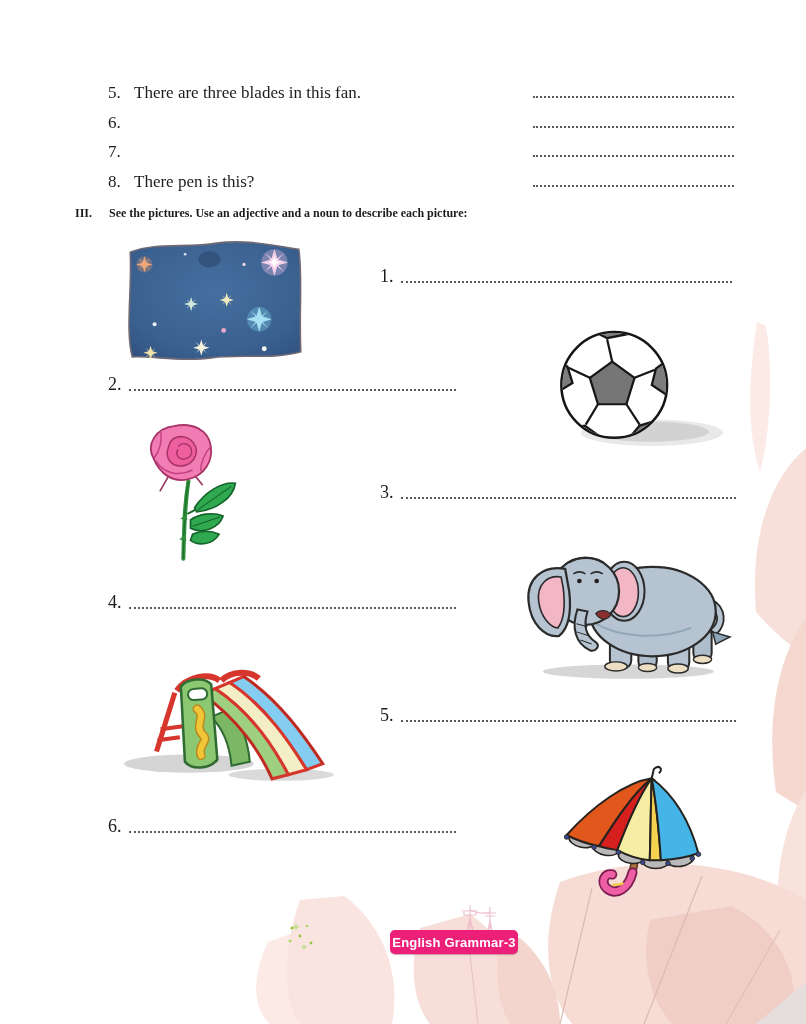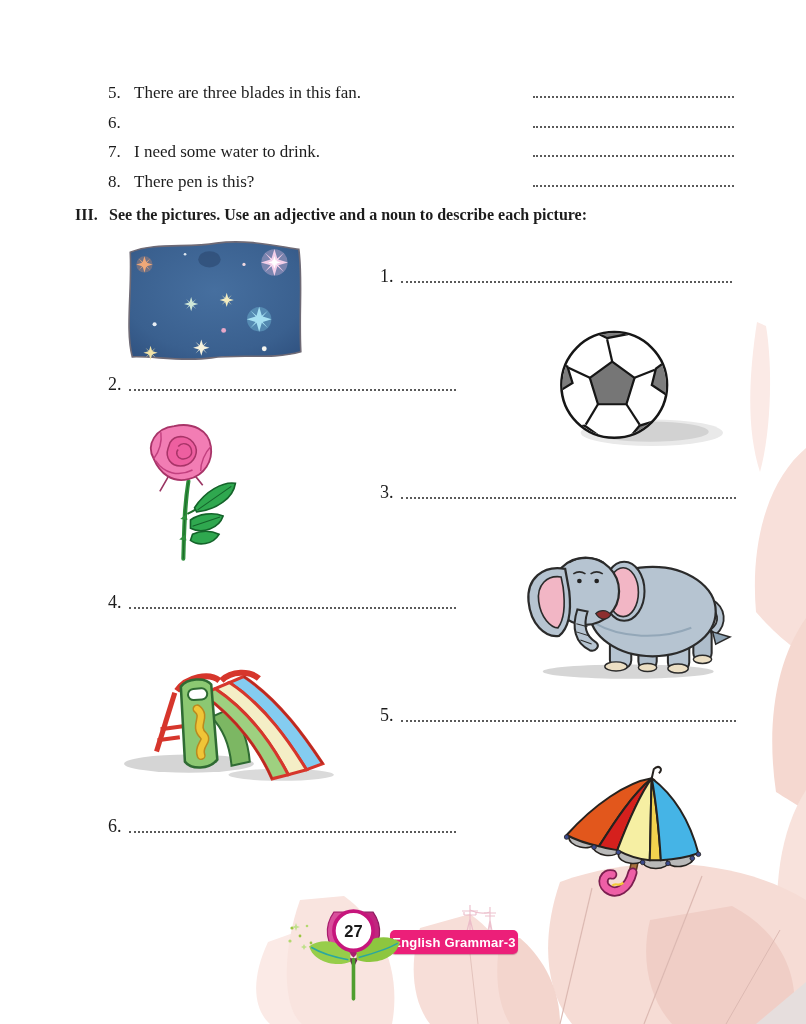--- a/index.html
+++ b/index.html
@@ -14,21 +14,21 @@
   
   .fill-items { position:absolute; left:108px; top:83px; width:630px; z-index:2; }
   .fill-row { position:relative; height:29.6px; font-size:17px; }
   .fill-row .num { position:absolute; left:0; top:0; }
   .fill-row .txt { position:absolute; left:26px; top:0; }
   .fill-row .blank { position:absolute; left:425px; top:13px; width:201px;
     border-bottom:2px dotted #5a5a5a; height:1px; }
 
   
   .heading { position:absolute; left:75px; top:206px; width:680px; z-index:2;
-    font-size:16px; font-weight:bold; }
+    font-size:12px; font-weight:bold; }
   .heading .hnum { display:inline-block; width:34px; }
 
   
   .pblank { position:absolute; z-index:2; font-size:18px; display:flex; align-items:flex-end; }
   .pblank .pnum { flex:0 0 auto; line-height:22px; }
   .pblank .line { flex:1 1 auto; margin-left:7px; margin-bottom:4px;
     border-bottom:2px dotted #5a5a5a; height:1px; }
   .b1 { left:380px; top:265px; width:352px; }
   .b2 { left:108px; top:373px; width:348px; }
   .b3 { left:380px; top:481px; width:356px; }
@@ -86,21 +86,20 @@
       <span class="num">5.</span>
       <span class="txt">There are three blades in this fan.</span>
       <span class="blank"></span>
     </div>
     <div class="fill-row">
       <span class="num">6.</span>
       <span class="blank"></span>
     </div>
     <div class="fill-row">
       <span class="num">7.</span>
-      <span class="txt">I need some water to drink.</span>
       <span class="blank"></span>
     </div>
     <div class="fill-row">
       <span class="num">8.</span>
       <span class="txt">There pen is this?</span>
       <span class="blank"></span>
     </div>
   </div>
 
   <div class="heading">
@@ -290,35 +289,20 @@
         <circle cx="64" cy="93" r="2.3"></circle>
           <circle cx="88" cy="103" r="2.3"></circle>
         <circle cx="113" cy="104" r="2.3"></circle>
           <circle cx="137" cy="99" r="2.3"></circle>
         <circle cx="143" cy="95" r="2.3"></circle>
       </g>
       <path d="M97,20 L99,11 C104,6 109,11 104,15" stroke="#26221f" stroke-width="2" fill="none"></path>
     </svg>
   </div>
 
-  <div class="footer-flower">
-    <svg viewBox="0 0 95 95">
-      <path d="M28,6 C18,20 20,38 33,46 L44,40 C36,28 34,16 38,6 Z" fill="#d94f9b" stroke="#a81f6e" stroke-width="1.2"></path>
-      <path d="M66,6 C76,20 74,38 61,46 L50,40 C58,28 60,16 56,6 Z" fill="#c0267e" stroke="#8e1c60" stroke-width="1.2"></path>
-      <path d="M36,8 C36,30 38,42 47,50 C56,42 58,30 58,8 Z" fill="#a81f6e"></path>
-      <path d="M38,42 C42,54 52,54 56,42 L47,60 Z" fill="#6b1b52"></path>
-      <path d="M47,52 L47,90" stroke="#4f9e2f" stroke-width="3.5" stroke-linecap="round"></path>
-      <path d="M50,44 C60,29 80,27 92,35 C88,52 66,58 50,52 Z" fill="#8dc63f"></path>
-      <path d="M52,50 C66,46 80,42 90,36" stroke="#2ba7a0" stroke-width="1.5" fill="none"></path>
-      <path d="M44,46 C34,33 16,31 4,39 C8,54 30,60 44,54 Z" fill="#97cd4a"></path>
-      <path d="M42,52 C30,50 16,46 6,40" stroke="#2ba7a0" stroke-width="1.5" fill="none"></path>
-      <circle cx="47" cy="24" r="19" fill="#ffffff" stroke="#c6167c" stroke-width="3.5"></circle>
-      <text x="47" y="30" text-anchor="middle" font-family="Liberation Sans, sans-serif" font-size="16" font-weight="bold" fill="#1a1a1a">27</text>
-    </svg>
-  </div>
 
   <div class="footer-badge">
     <span>English Grammar-3</span>
   </div>
 
   <svg class="footer-sparkles" viewBox="0 0 32 32">
     <circle cx="6" cy="8" r="1.6" fill="#9bc53f"></circle>
     <circle cx="14" cy="16" r="1.4" fill="#9bc53f"></circle>
     <circle cx="4" cy="21" r="1.6" fill="#b4d86e"></circle>
     <circle cx="21" cy="6" r="1.3" fill="#b4d86e"></circle>

